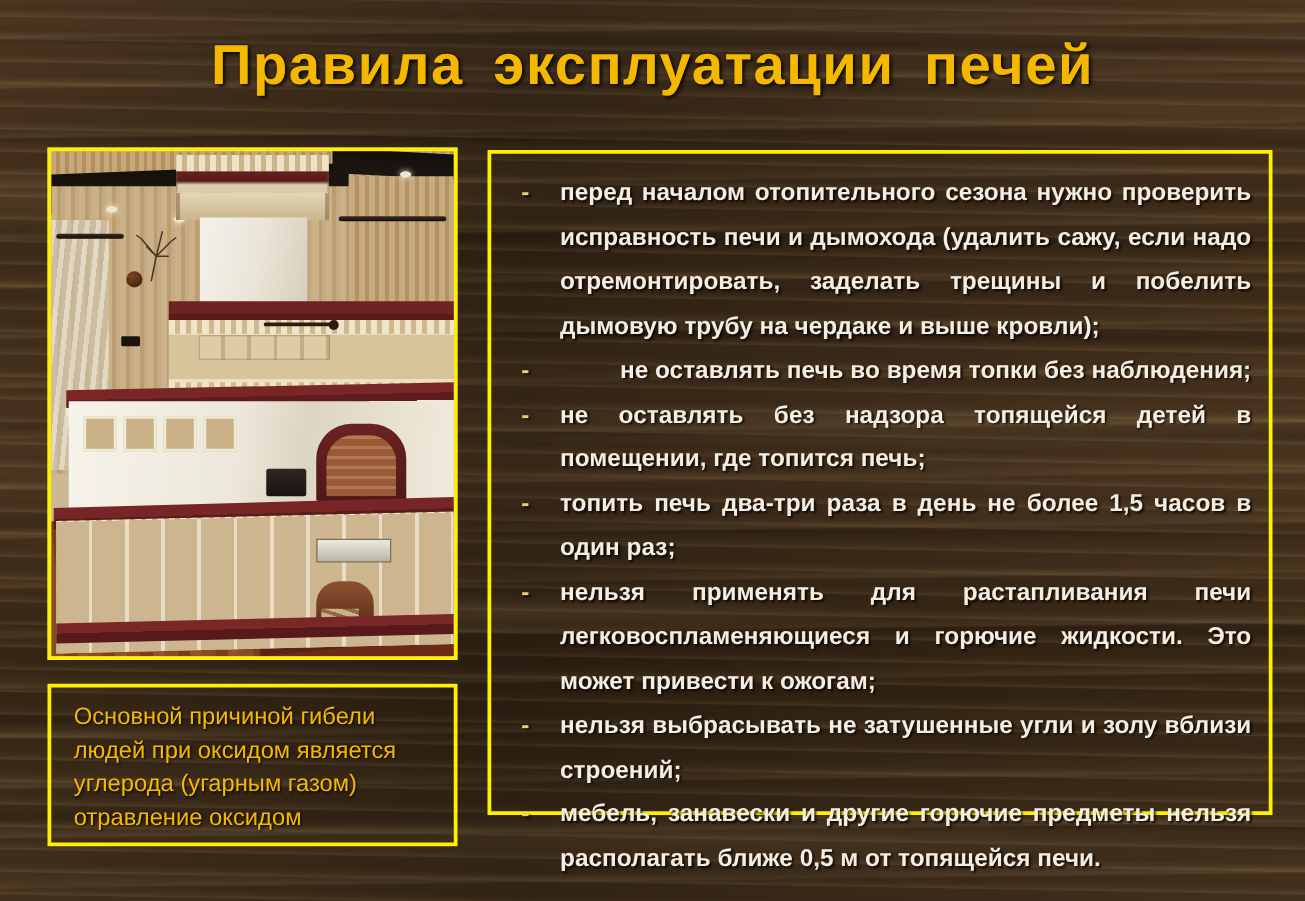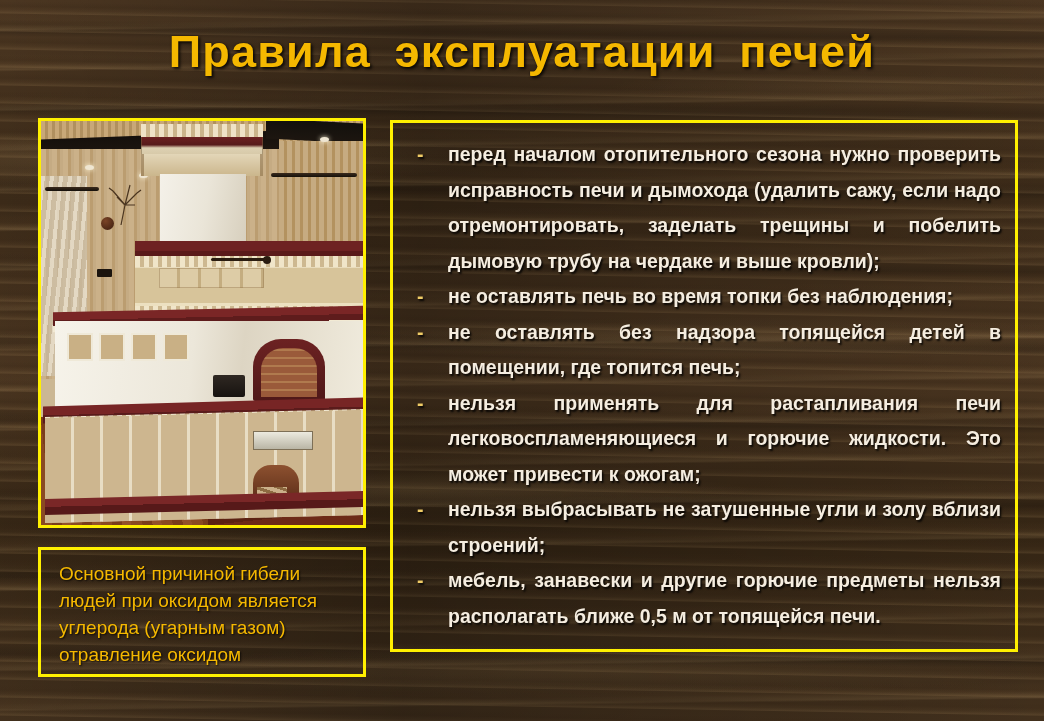--- a/index.html
+++ b/index.html
@@ -177,21 +177,21 @@
     position:relative;padding-left:39px;margin:0 0 0 0;
     color:#F5EDE0;font-weight:bold;font-size:19.5px;line-height:35.5px;
     text-shadow:1.5px 1.5px 2px rgba(0,0,0,.85);
     text-align:justify;
   }
   ul.rules li::before{
     content:"-";position:absolute;left:8px;top:0;
     color:#F0CC66;font-weight:bold;
     text-shadow:1.5px 1.5px 2px rgba(0,0,0,.85);
   }
-  ul.rules li.nojust{text-align:left;}
+  ul.rules li.nojust{text-align:right;}
 </style>
 </head>
 <body>
 
 <div class="slide">
   <div class="wood"></div>
 
   <div class="title">Правила  эксплуатации  печей</div>
 
   <div class="photo-frame">
@@ -252,18 +252,19 @@
     <p>людей при оксидом является</p>
     <p>углерода (угарным газом)</p>
     <p>отравление  оксидом</p>
   </div>
 
   <div class="rules-box">
     <ul class="rules">
       <li>перед началом отопительного сезона нужно проверить исправность печи и дымохода (удалить сажу, если надо отремонтировать, заделать трещины и побелить дымовую трубу на чердаке и выше кровли);</li>
       <li class="nojust">не оставлять печь во время топки без наблюдения;</li>
       <li>не оставлять без надзора топящейся детей в помещении, где топится печь;</li>
+      <li>топить печь два-три раза в день не более 1,5 часов в один раз;</li>
       <li>нельзя применять для растапливания печи легковоспламеняющиеся и горючие жидкости. Это может привести к ожогам;</li>
       <li>нельзя выбрасывать не затушенные угли и золу вблизи строений;</li>
       <li>мебель, занавески и другие горючие предметы нельзя располагать ближе 0,5 м от топящейся печи.</li>
     </ul>
   </div>
 </div>
 
 </body></html>

